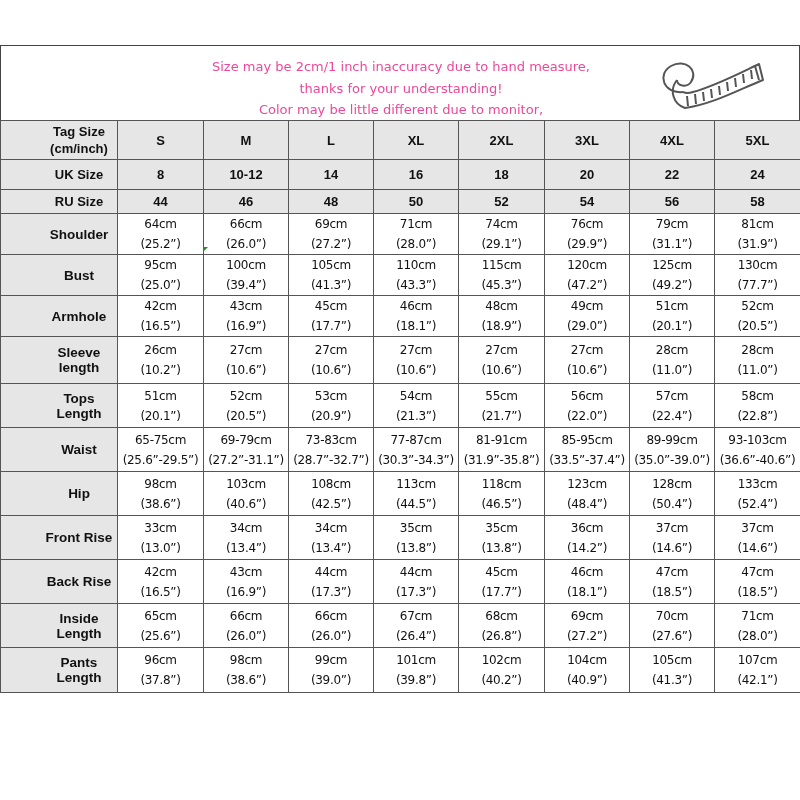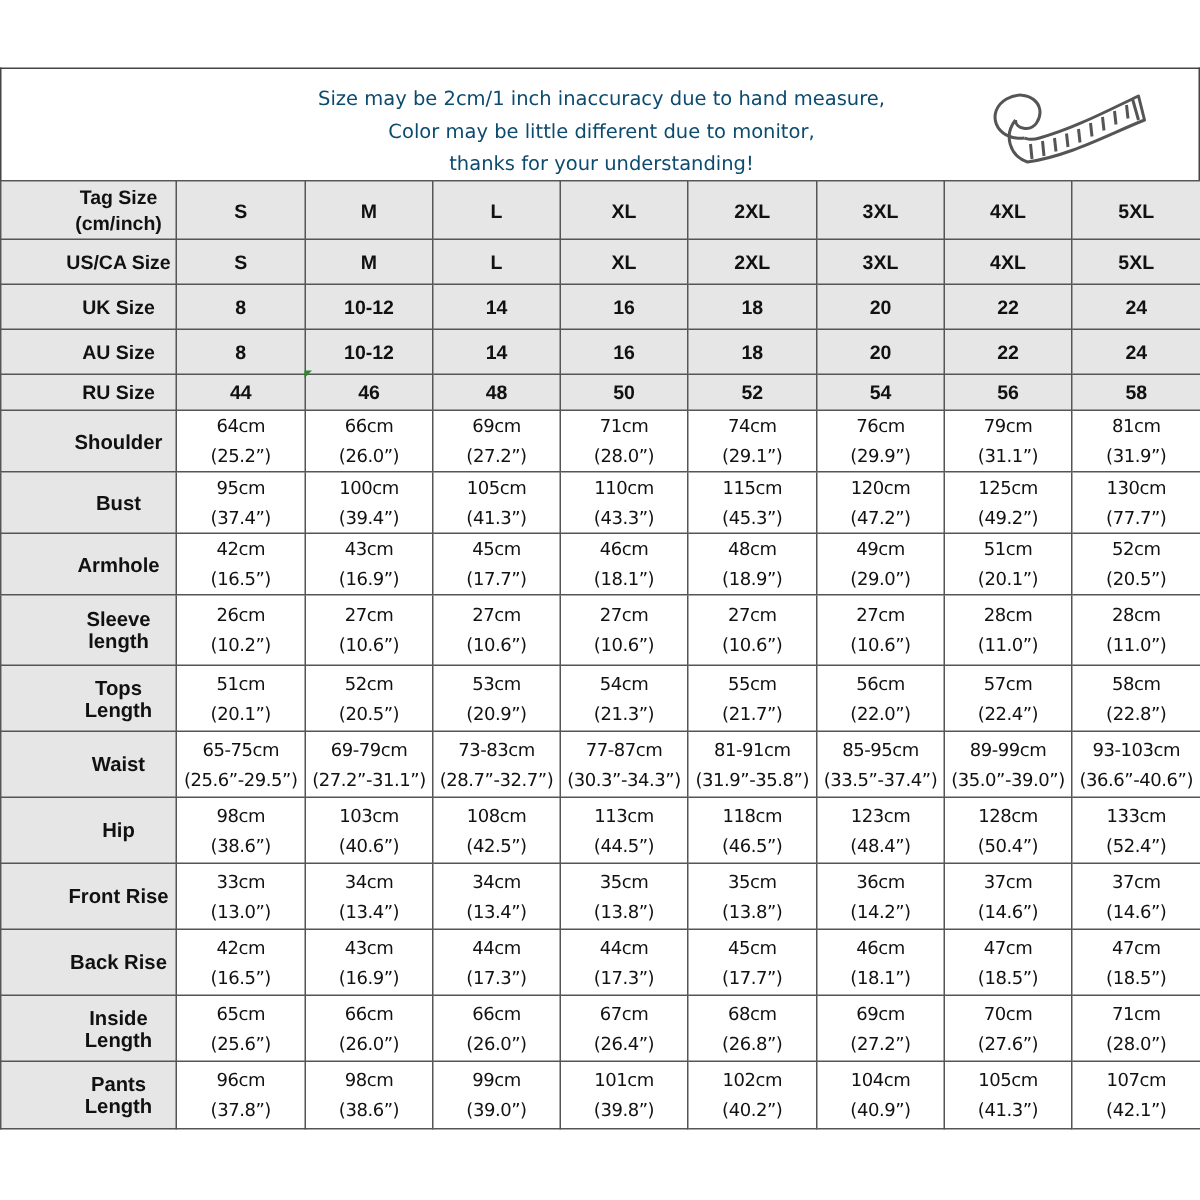--- a/index.html
+++ b/index.html
@@ -14,21 +14,21 @@
   .logo-word {
     position: absolute; left: 30px; top: 6px; font-family: "Liberation Serif", serif; font-size: 34px;
     letter-spacing: 1px; color: #222; line-height: 34px;
     background: linear-gradient(90deg, #111 0%, #666 20%, #111 35%, #777 55%, #111 70%, #666 85%, #111 100%);
     -webkit-background-clip: text; background-clip: text; -webkit-text-fill-color: transparent;
   }
   .logo-reg { position: absolute; left: 150px; top: 4px; font-size: 11px; color: #333; }
   .logo-tag { position: absolute; left: 32px; top: 43px; font-size: 10px; color: #444; white-space: nowrap; letter-spacing: 0.2px; }
   .notice {
     position: absolute; left: 200px; top: 10px; width: 400px; text-align: center;
-    font-family: "DejaVu Sans", sans-serif; font-size: 13px; line-height: 21.5px; color: #0c4a6e;
+    font-family: "DejaVu Sans", sans-serif; font-size: 13px; line-height: 21.5px; color: #ec4899;
   }
   .notice div { white-space: nowrap; }
   .tape { position: absolute; left: 642px; top: 8px; width: 130px; height: 60px; }
   table { border-collapse: collapse; width: 800px; table-layout: fixed; }
   td {
     border: 1.5px solid #555; text-align: center; vertical-align: middle; padding: 0;
     font-size: 13px; color: #111;
   }
   td.label { background: #e6e6e6; font-weight: bold; font-size: 13.5px; padding-left: 40px; }
   tr.size td { background: #e6e6e6; font-weight: bold; font-size: 13px; }
@@ -36,22 +36,22 @@
   .cm, .in { display: block; white-space: nowrap; }
   .tick { position: absolute; left: 203px; top: 202px; width: 0; height: 0; border-top: 5px solid #2a8a2a; border-right: 5px solid transparent; }
 </style>
 </head>
 <body>
 
 <div id="sheet">
   <div class="header">
     <div class="notice">
       <div>Size may be 2cm/1 inch inaccuracy due to hand measure,</div>
+      <div>thanks for your understanding!</div>
       <div>Color may be little different due to monitor,</div>
-      <div>thanks for your understanding!</div>
     </div>
     <svg class="tape" viewBox="0 0 130 60" fill="none" stroke="#555" stroke-width="2" stroke-linejoin="round">
       <path d="M40 38 C20 40 14 20 28 12 C42 4 56 16 48 28 C44 34 34 32 34 26"></path>
       <path d="M34 26 C26 36 30 50 42 54 C70 50 95 36 120 26 L116 10 C95 20 72 32 50 38 C44 40 40 38 40 38"></path>
       <path d="M112 12 L116 26"></path>
       <path d="M52 40 L53 50 M60 38 L61 47 M68 35 L69 44 M76 32 L77 41 M84 28 L85 37 M92 24 L93 33 M100 20 L101 29 M108 16 L109 25 M44 42 L45 52"></path>
     </svg>
   </div>
 
   <table>
@@ -75,43 +75,21 @@
         <td>S</td>
         <td>M</td>
         <td>L</td>
         <td>XL</td>
         <td>2XL</td>
         <td>3XL</td>
         <td>4XL</td>
         <td>5XL</td>
       </tr>
       <tr class="size" style="height:30px">
-        <td class="label">US/CA Size</td>
-        <td>S</td>
-        <td>M</td>
-        <td>L</td>
-        <td>XL</td>
-        <td>2XL</td>
-        <td>3XL</td>
-        <td>4XL</td>
-        <td>5XL</td>
-      </tr>
-      <tr class="size" style="height:30px">
         <td class="label">UK Size</td>
-        <td>8</td>
-        <td>10-12</td>
-        <td>14</td>
-        <td>16</td>
-        <td>18</td>
-        <td>20</td>
-        <td>22</td>
-        <td>24</td>
-      </tr>
-      <tr class="size" style="height:30px">
-        <td class="label">AU Size</td>
         <td>8</td>
         <td>10-12</td>
         <td>14</td>
         <td>16</td>
         <td>18</td>
         <td>20</td>
         <td>22</td>
         <td>24</td>
       </tr>
       <tr class="size" style="height:24px">
@@ -159,21 +137,21 @@
           </td>
           <td class="val">
             <span class="cm">81cm</span>
             <span class="in">(31.9”)</span>
           </td>
         </tr>
         <tr class="meas" style="height: 41px;">
           <td class="label">Bust</td>
           <td class="val">
             <span class="cm">95cm</span>
-            <span class="in">(37.4”)</span>
+            <span class="in">(25.0”)</span>
           </td>
           <td class="val">
             <span class="cm">100cm</span>
             <span class="in">(39.4”)</span>
           </td>
           <td class="val">
             <span class="cm">105cm</span>
             <span class="in">(41.3”)</span>
           </td>
           <td class="val">

